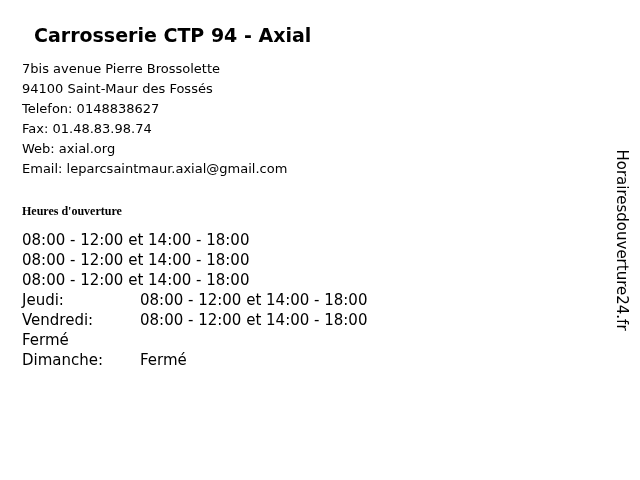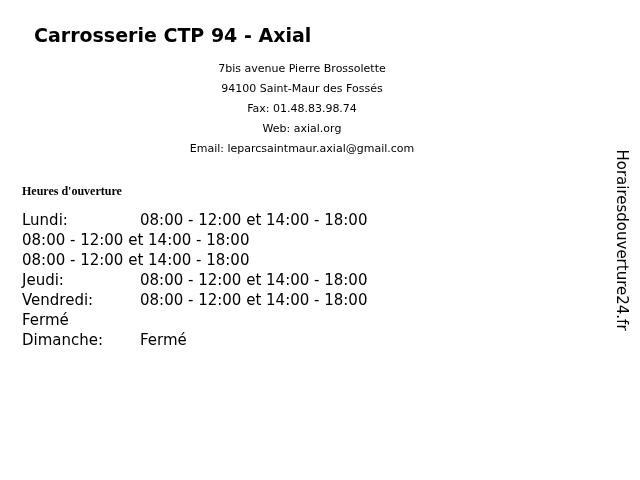--- a/index.html
+++ b/index.html
@@ -21,23 +21,22 @@
   }
   .title {
     font-size: 19px;
     font-weight: bold;
     line-height: 22px;
     margin: 12px;
     padding: 0;
   }
   .info {
     margin-top: 13px;
-    font-size: 11px;
+    font-size: 13px;
     line-height: 20px;
-    text-align: center;
   }
   .info-line { white-space: nowrap; }
   .hours-heading {
     font-size: 12px;
     font-weight: bold;
     line-height: 20px;
     margin: 22px 0 0 0;
     padding: 0;
     font-family: Liberation Serif, serif;
   }
@@ -62,30 +61,30 @@
 </head>
 <body>
 
 <div class="content">
 
   <h1 class="title">Carrosserie CTP 94 - Axial</h1>
 
   <div class="info">
     <div class="info-line">7bis avenue Pierre Brossolette</div>
     <div class="info-line">94100 Saint-Maur des Fossés</div>
+    <div class="info-line">Telefon: 0148838627</div>
     <div class="info-line">Fax: 01.48.83.98.74</div>
     <div class="info-line">Web: axial.org</div>
     <div class="info-line">Email: leparcsaintmaur.axial@gmail.com</div>
   </div>
 
   <h2 class="hours-heading">Heures d'ouverture</h2>
 
   <div class="hours">
     <div class="hours-row">
-      <div class="day-cell">Lundi:</div>
       <div class="time-cell">08:00 - 12:00 et 14:00 - 18:00</div>
     </div>
     <div class="hours-row">
       <div class="time-cell">08:00 - 12:00 et 14:00 - 18:00</div>
     </div>
     <div class="hours-row">
       <div class="time-cell">08:00 - 12:00 et 14:00 - 18:00</div>
     </div>
     <div class="hours-row">
       <div class="day-cell">Jeudi:</div>

